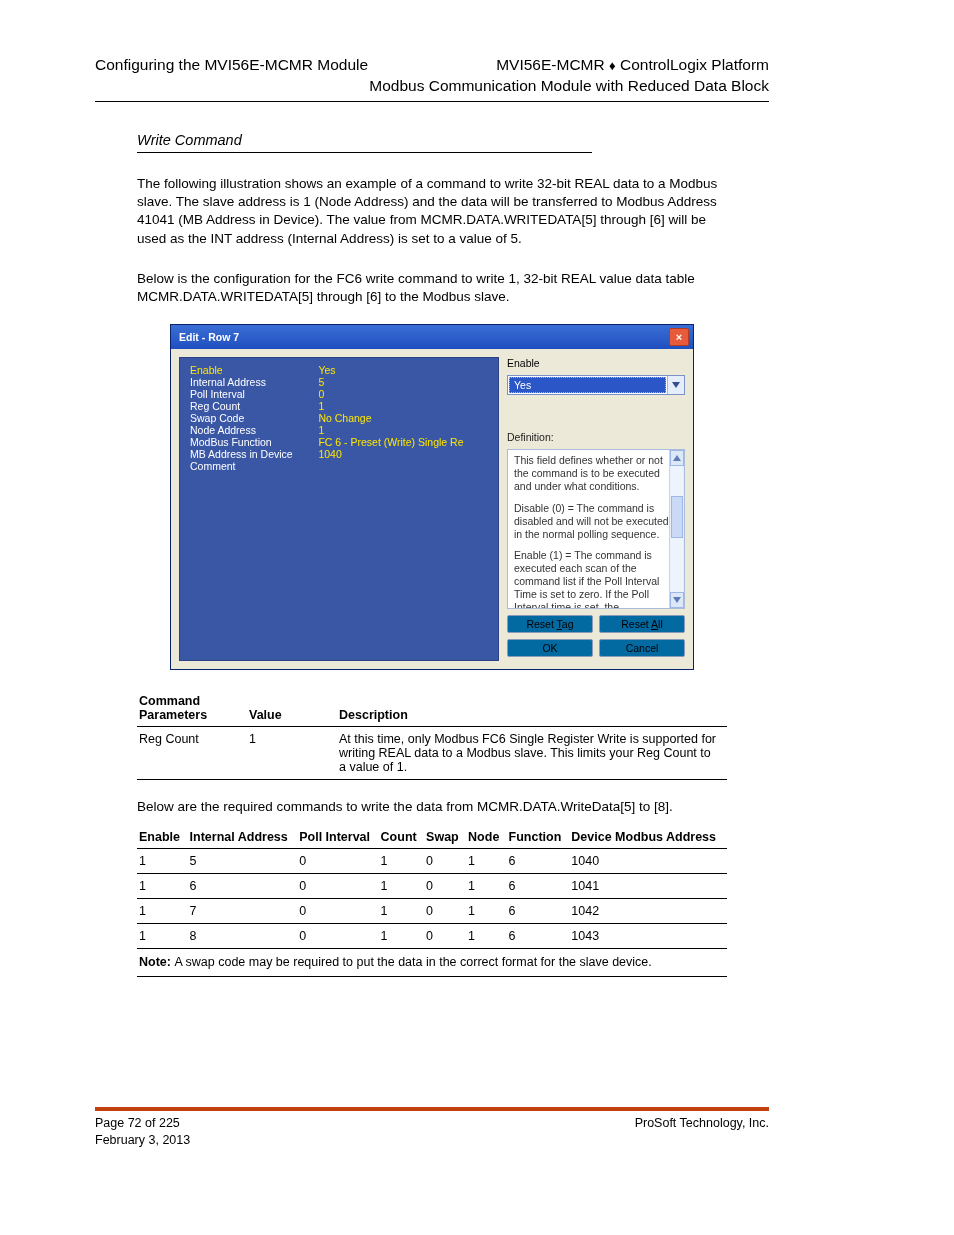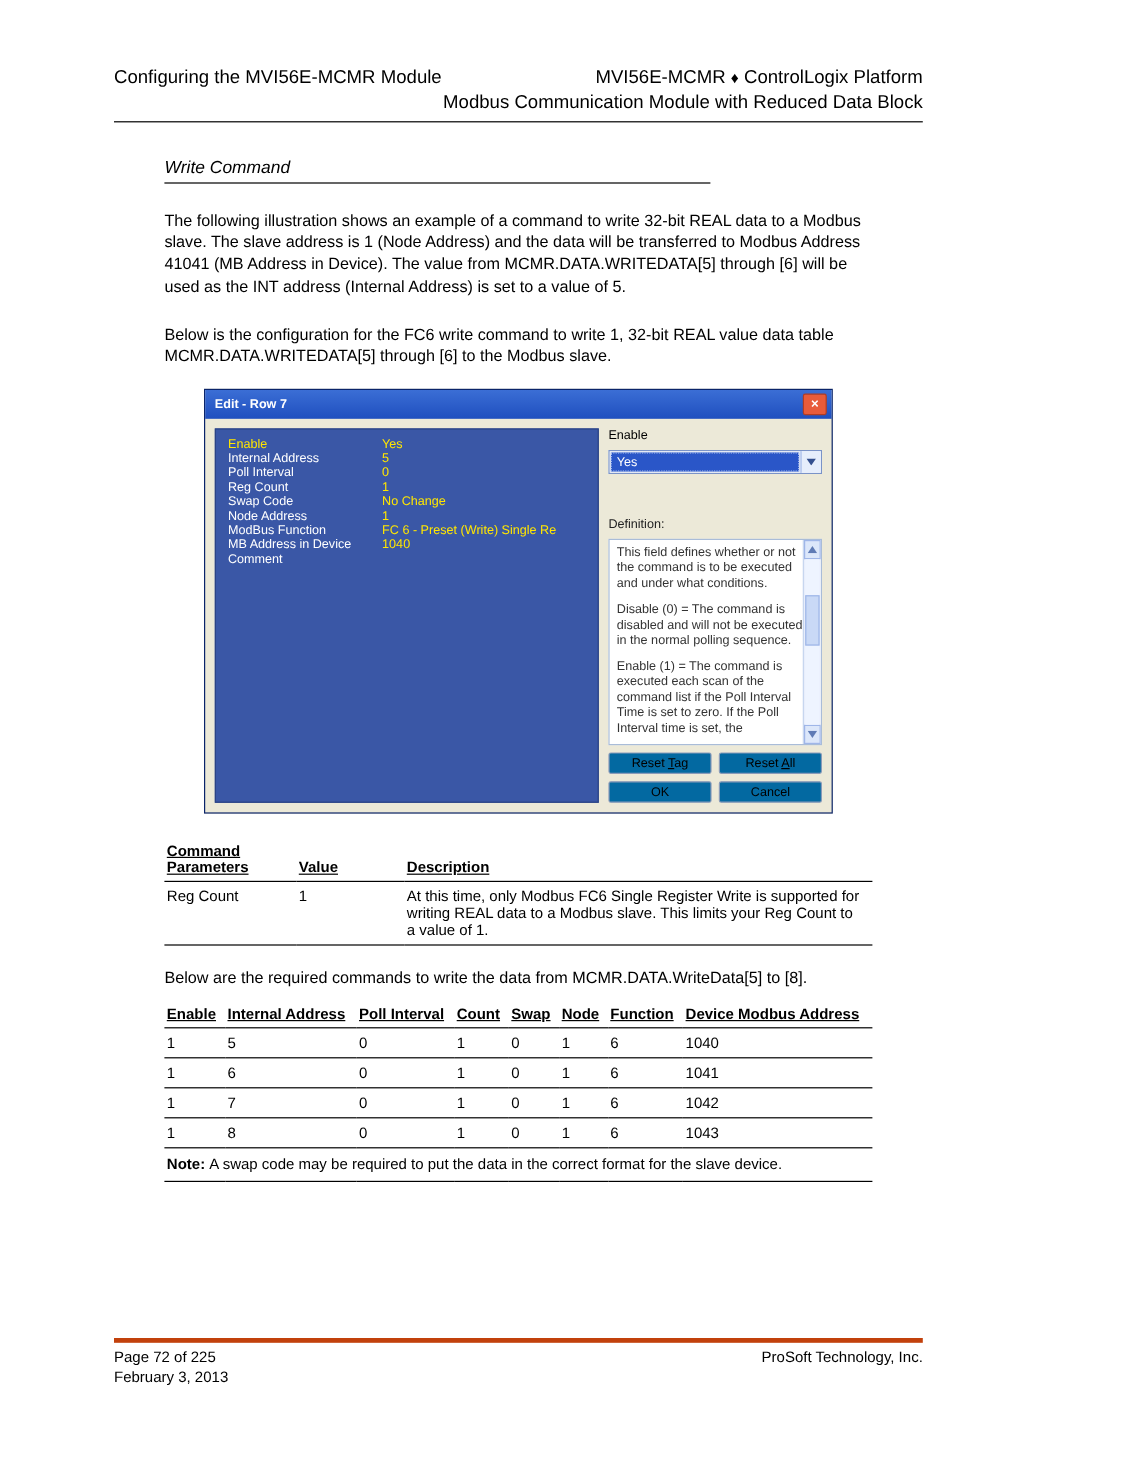--- a/index.html
+++ b/index.html
@@ -122,21 +122,21 @@
     background: #e6eefc;
     border-left: 1px solid #9fb6e8;
     display: flex; align-items: center; justify-content: center;
   }
   .rp-select .sel-btn svg { width: 8px; height: 6px; }
   .rp-defhdr { font-size: 10.5px; color: #222; margin-top: 30px; }
   .rp-defbox {
     border: 1px solid #a9bcd8;
     background: #fff;
     height: 150px;
-    padding: 4px 14px 16px 6px;
+    padding: 4px 14px 4px 6px;
     font-size: 10.5px;
     color: #333;
     position: relative;
     overflow: hidden;
   }
   .rp-defbox p { margin: 0 0 8px 0; line-height: 1.25; }
   .rp-scroll {
     position: absolute; right: 0; top: 0; bottom: 0; width: 14px;
     background: #e8eefb;
     border-left: 1px solid #c7d6ef;
@@ -169,21 +169,20 @@
     width: calc(100% - 84px);
     border-collapse: collapse;
     font-size: 12.5px;
   }
   .ptable th {
     text-align: left;
     font-weight: bold;
     padding: 4px 6px 4px 2px;
     border-bottom: 1.3px solid #000;
     vertical-align: bottom;
-    text-decoration: underline;
   }
   .ptable td {
     padding: 5px 6px 5px 2px;
     border-bottom: 1px solid #000;
     vertical-align: top;
   }
   .ptable .col-cmd { width: 110px; }
   .ptable .col-val { width: 90px; }
 
   .noterow td { line-height: 1.35; }

